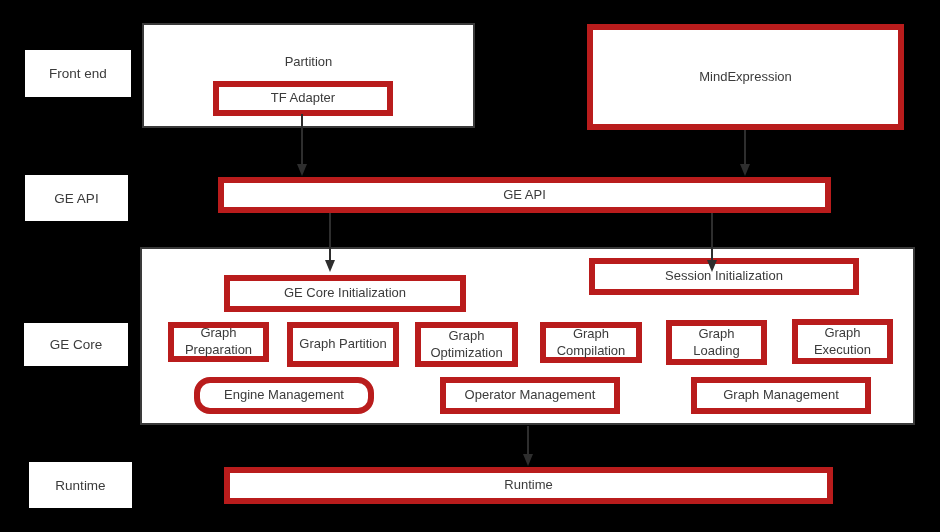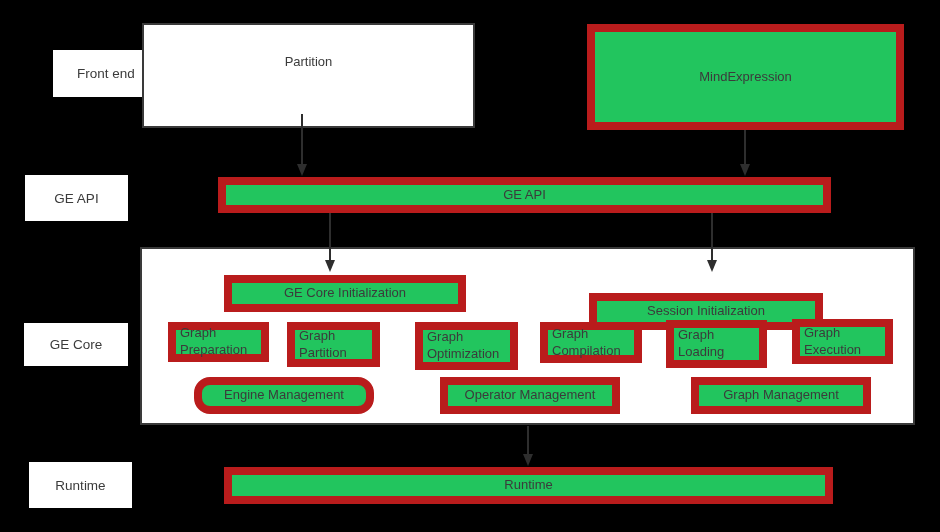--- a/index.html
+++ b/index.html
@@ -12,26 +12,27 @@
     width: 940px;
     height: 532px;
     background: #000000;
     overflow: hidden;
     font-family: "Liberation Sans", "DejaVu Sans", sans-serif;
     color: #3b3b3b;
     font-size: 13px;
   }
   .box {
     position: absolute;
-    background: #22c55e;
-    border: 8px solid #b91c1c;
+    background: #ffffff;
+    border: 6px solid #b91c1c;
     box-sizing: border-box;
     display: flex;
     align-items: center;
     justify-content: center;
+    text-align: center;
     line-height: 1.3;
   }
   .plain-label {
     position: absolute;
     background: #ffffff;
     box-sizing: border-box;
     display: flex;
     align-items: center;
     justify-content: center;
     text-align: center;
@@ -72,44 +73,45 @@
     border-left: 5px solid transparent;
     border-right: 5px solid transparent;
     border-top: 12px solid #2e2e2e;
   }
 </style>
 </head>
 <body>
 
 <div id="canvas">
 
-  <div class="plain-label" style="left:25px; top:50px; width:106px; height:47px;margin-left:28px;">Front end</div>
+  <div class="plain-label" style="left:25px; top:50px; width:106px; height:47px;">Front end</div>
 
   <div class="plain-label" style="left:25px; top:175px; width:103px; height:46px;">GE API</div>
 
   <div class="plain-label" style="left:24px; top:323px; width:104px; height:43px;">GE Core</div>
 
   <div class="plain-label" style="left:29px; top:462px; width:103px; height:46px;">Runtime</div>
 
   <div class="container-box" style="left:142px; top:23px; width:333px; height:105px;">
     <div class="floating-title" style="top:29px;">Partition</div>
+    <div class="box" style="left:69px; top:56px; width:180px; height:35px;">TF Adapter</div>
   </div>
 
   <div class="box" style="left:587px; top:24px; width:317px; height:106px;">MindExpression</div>
 
   <div class="box" style="left:218px; top:177px; width:613px; height:36px;">GE API</div>
 
   <div class="container-box" style="left:140px; top:247px; width:775px; height:178px;">
 
     <div class="box" style="left:70px; top:26px; width:242px; height:37px;margin-left:12px;">GE Core Initialization</div>
 
-    <div class="box" style="left:447px; top:44px; width:234px; height:37px;">Session Initialization</div>
+    <div class="box" style="left:447px; top:9px; width:270px; height:37px;">Session Initialization</div>
 
     <div class="box" style="left:26px; top:73px; width:101px; height:40px; padding:0 4px;">Graph Preparation</div>
-    <div class="box" style="left:145px; top:73px; width:93px; height:45px; padding:0 4px;">Graph Partition</div>
+    <div class="box" style="left:145px; top:73px; width:112px; height:45px; padding:0 4px;">Graph Partition</div>
     <div class="box" style="left:273px; top:73px; width:103px; height:45px; padding:16px 4px;">Graph Optimization</div>
     <div class="box" style="left:398px; top:73px; width:102px; height:41px; padding:0 4px;">Graph Compilation</div>
     <div class="box" style="left:524px; top:71px; width:101px; height:45px; padding:16px 4px;">Graph Loading</div>
     <div class="box" style="left:650px; top:70px; width:101px; height:45px; padding:0 4px;">Graph Execution</div>
 
     <div class="box" style="left:52px; top:128px; width:180px; height:37px;border-radius:16px;">Engine Management</div>
     <div class="box" style="left:549px; top:128px; width:180px; height:37px;">Graph Management</div>
     <div class="box" style="left:298px; top:128px; width:180px; height:37px;">Operator Management</div>
   </div>
 

